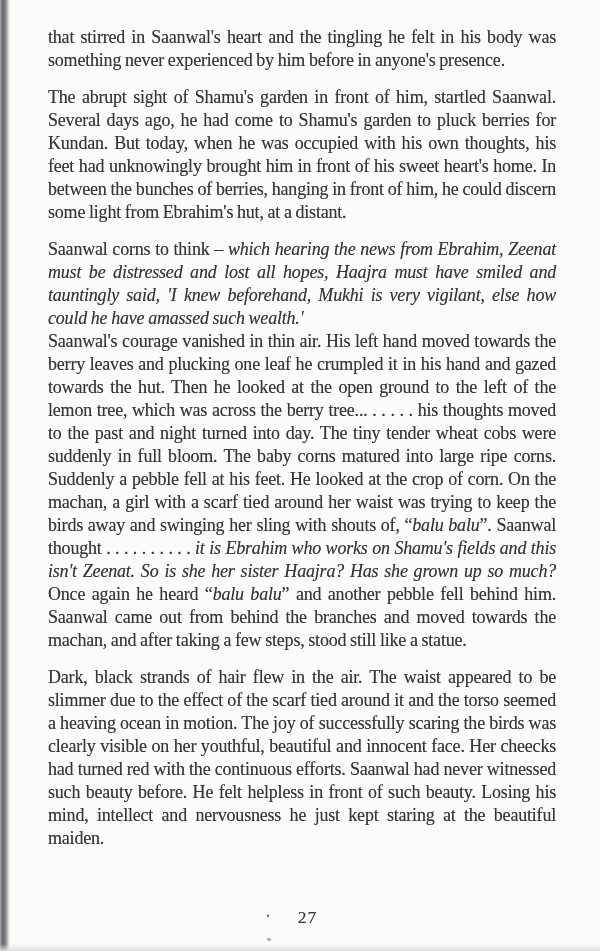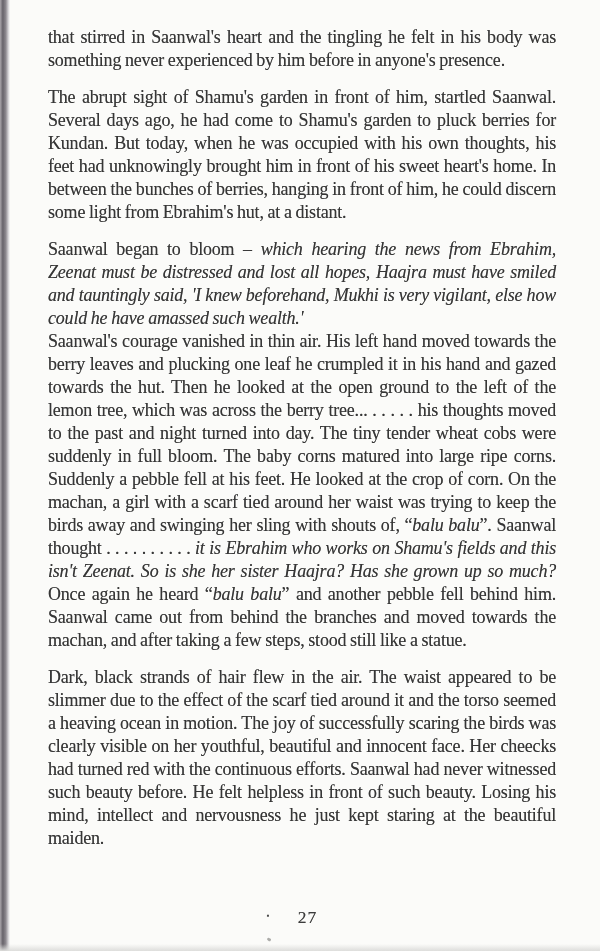--- a/index.html
+++ b/index.html
@@ -102,21 +102,21 @@
 </style>
 </head>
 <body>
 
 <div class="page">
   <div class="spine-edge"></div>
 
   <main class="text-block">
       <p class="para"><span class="rm">that stirred in Saanwal's heart and the tingling he felt in his body was something never experienced by him before in anyone's presence.</span></p>
       <p class="para"><span class="rm">The abrupt sight of Shamu's garden in front of him, startled Saanwal. Several days ago, he had come to Shamu's garden to pluck berries for Kundan. But today, when he was occupied with his own thoughts, his feet had unknowingly brought him in front of his sweet heart's home. In between the bunches of berries, hanging in front of him, he could discern some light from Ebrahim's hut, at a distant.</span></p>
-      <p class="para tight"><span class="rm">Saanwal began to bloom – </span><span class="it">which hearing the news from Ebrahim, Zeenat must be distressed and lost all hopes, Haajra must have smiled and tauntingly said, 'I knew beforehand, Mukhi is very vigilant, else how could he have amassed such wealth.'</span></p>
+      <p class="para tight"><span class="rm">Saanwal corns to think – </span><span class="it">which hearing the news from Ebrahim, Zeenat must be distressed and lost all hopes, Haajra must have smiled and tauntingly said, 'I knew beforehand, Mukhi is very vigilant, else how could he have amassed such wealth.'</span></p>
       <p class="para"><span class="rm">Saanwal's courage vanished in thin air. His left hand moved towards the berry leaves and plucking one leaf he crumpled it in his hand and gazed towards the hut. Then he looked at the open ground to the left of the lemon tree, which was across the berry tree... . . . . . his thoughts moved to the past and night turned into day. The tiny tender wheat cobs were suddenly in full bloom. The baby corns matured into large ripe corns. Suddenly a pebble fell at his feet. He looked at the crop of corn. On the machan, a girl with a scarf tied around her waist was trying to keep the birds away and swinging her sling with shouts of, “</span><span class="it">balu balu</span><span class="rm">”. Saanwal thought . . . . . . . . . . </span><span class="it">it is Ebrahim who works on Shamu's fields and this isn't Zeenat. So is she her sister Haajra? Has she grown up so much? </span><span class="rm">Once again he heard “</span><span class="it">balu balu</span><span class="rm">” and another pebble fell behind him. Saanwal came out from behind the branches and moved towards the machan, and after taking a few steps, stood still like a statue.</span></p>
       <p class="para"><span class="rm">Dark, black strands of hair flew in the air. The waist appeared to be slimmer due to the effect of the scarf tied around it and the torso seemed a heaving ocean in motion. The joy of successfully scaring the birds was clearly visible on her youthful, beautiful and innocent face. Her cheecks had turned red with the continuous efforts. Saanwal had never witnessed such beauty before. He felt helpless in front of such beauty. Losing his mind, intellect and nervousness he just kept staring at the beautiful maiden.</span></p>
     </main>
 
   <footer class="page-footer">
     <span class="bullet">▪</span>
     <span class="page-number">27</span>
   </footer>
 
   <div class="speck"></div>

